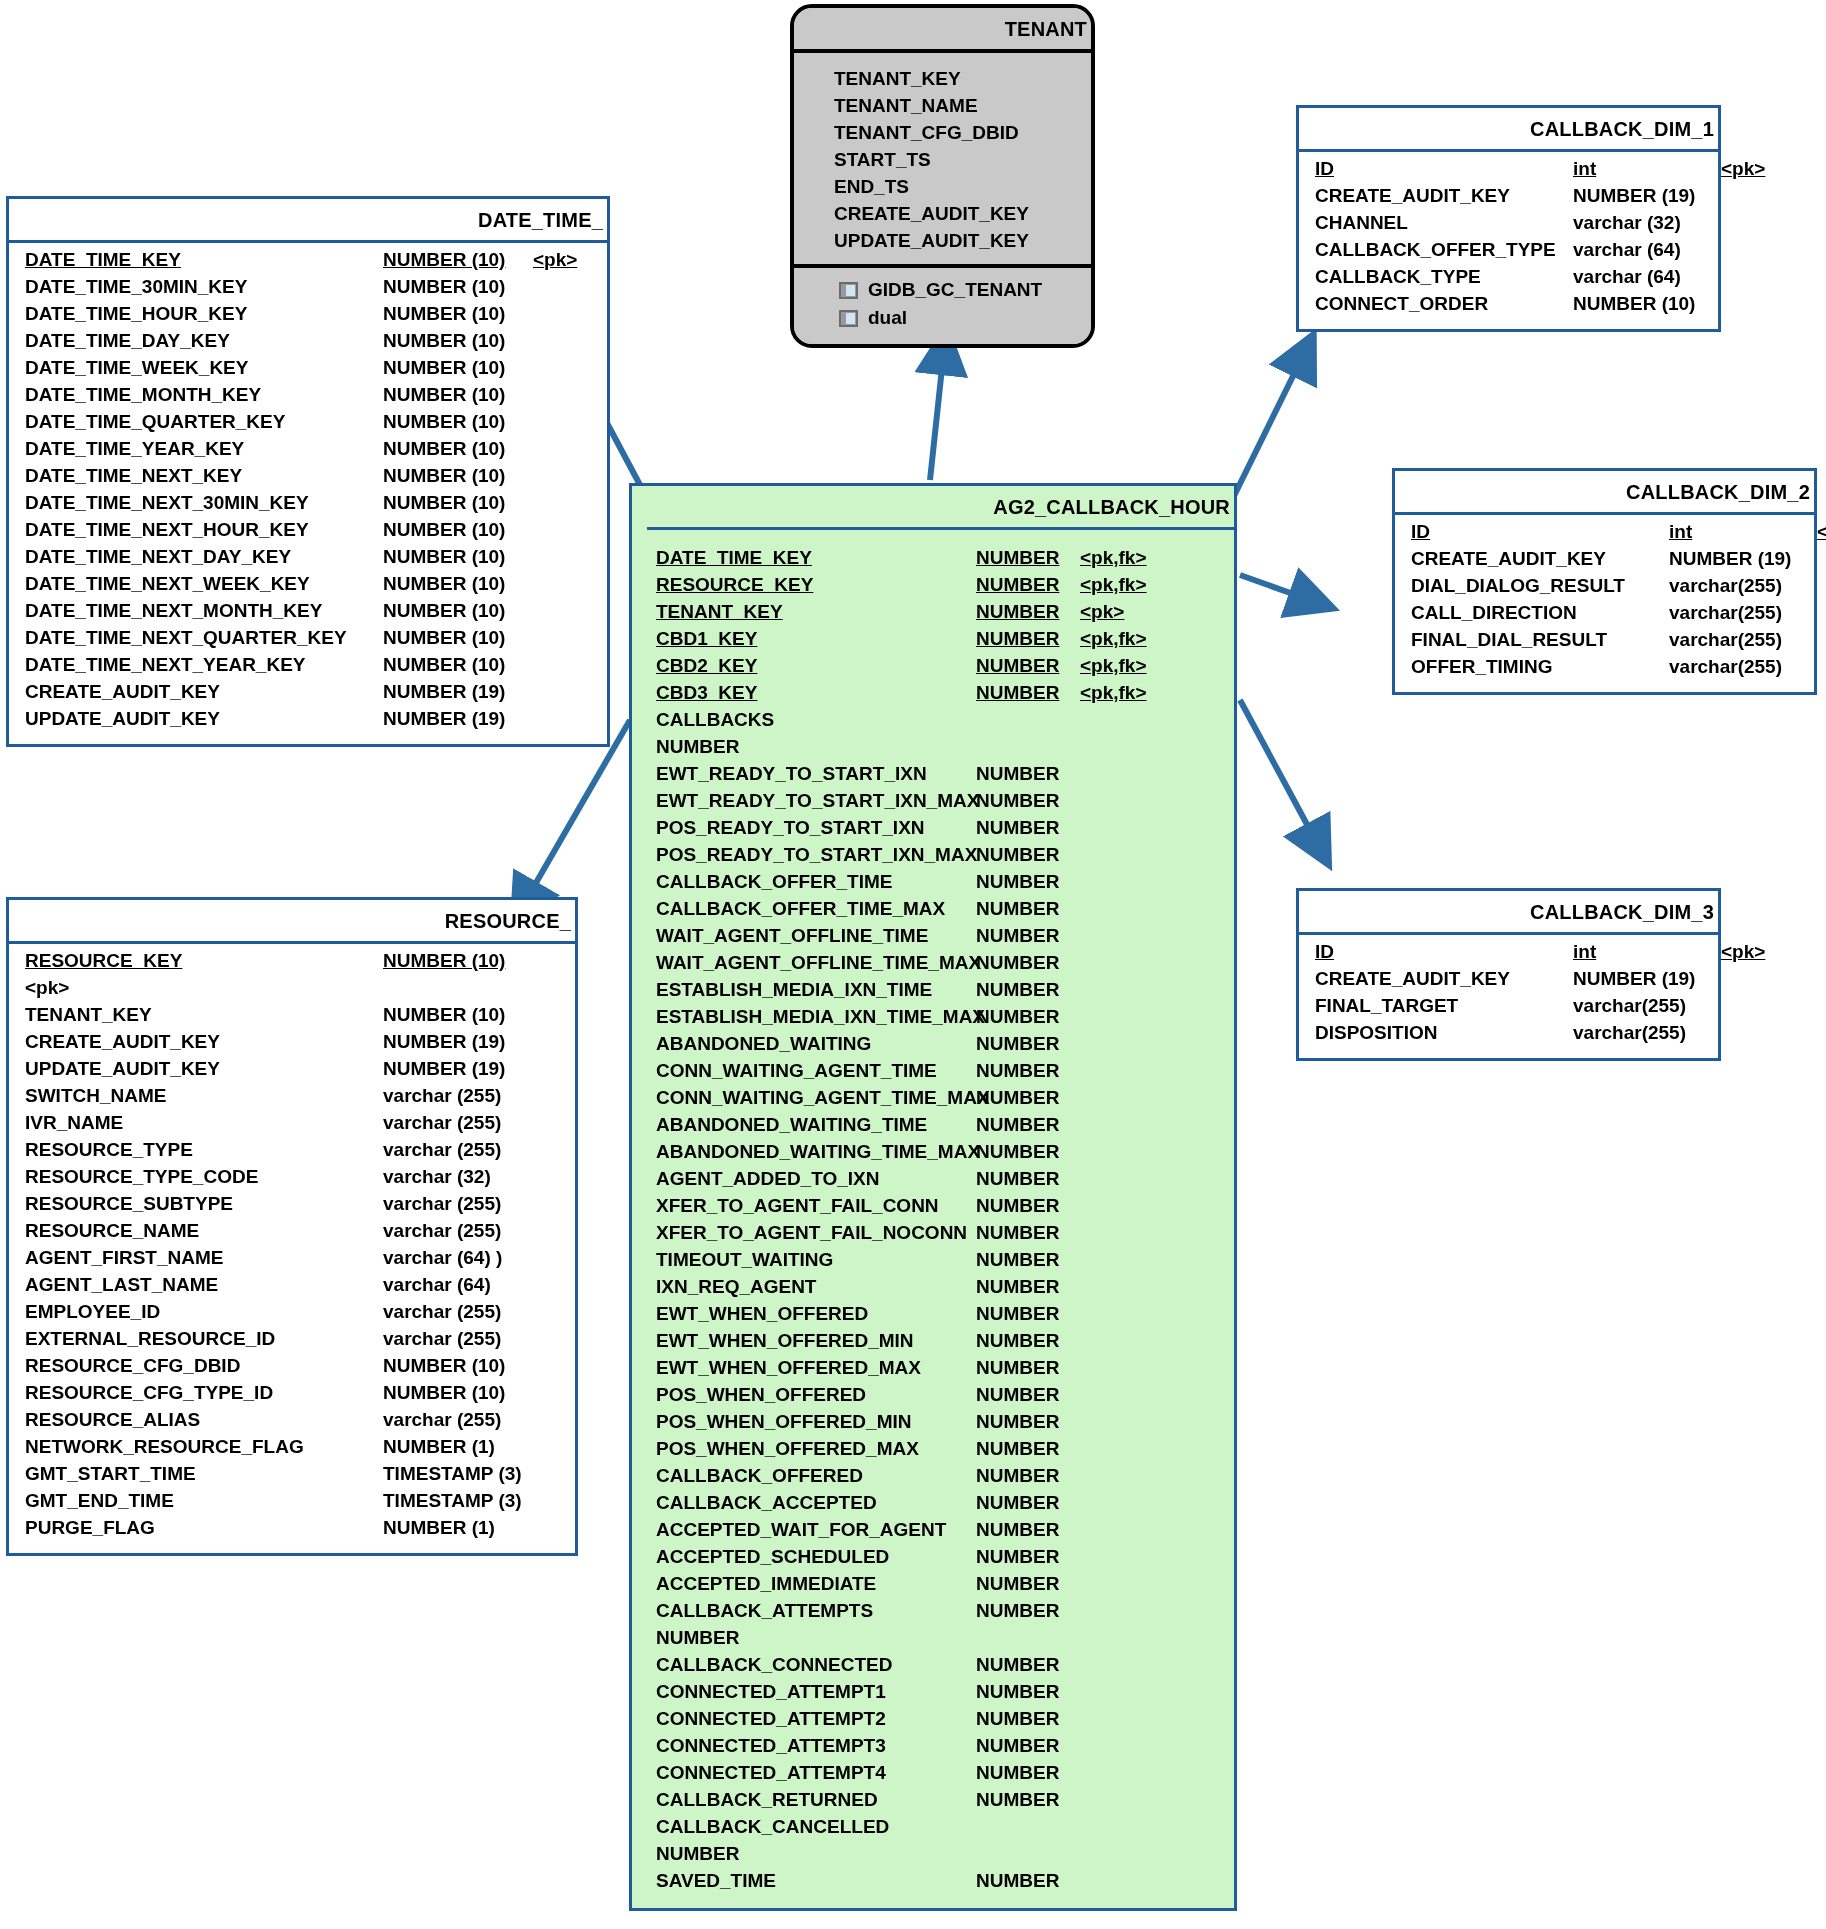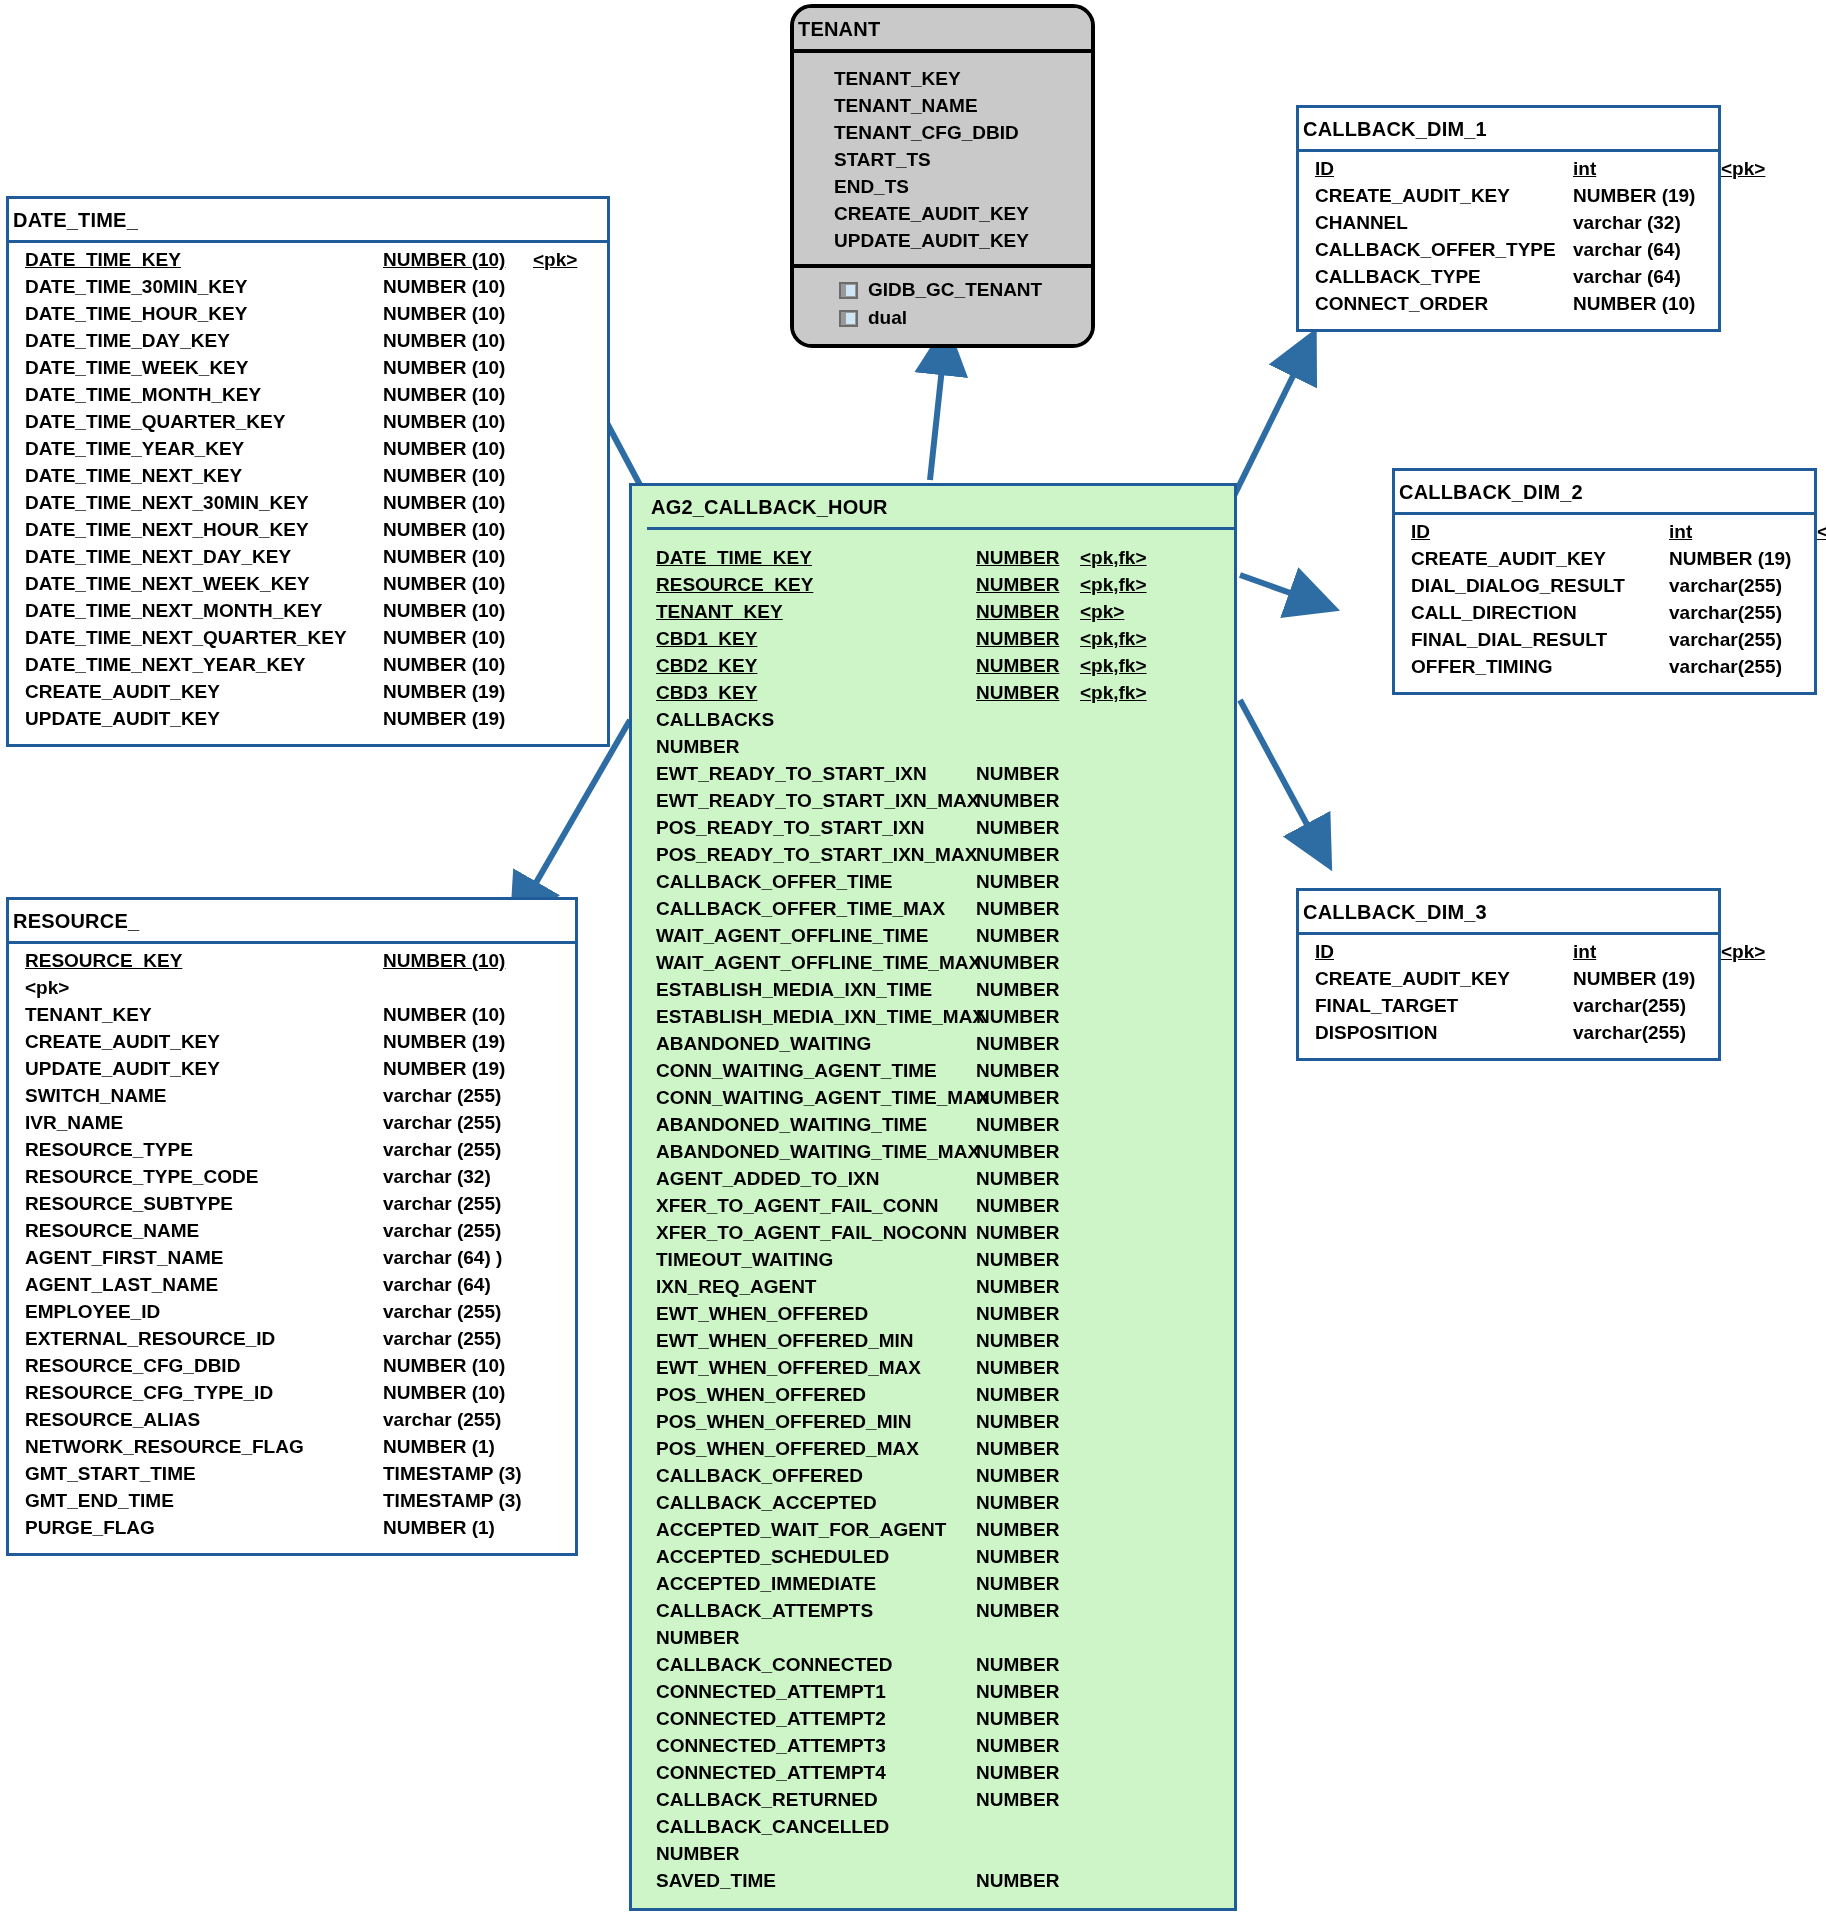--- a/index.html
+++ b/index.html
@@ -14,21 +14,21 @@
   svg.links{position:absolute;left:0;top:0;width:1826px;height:1929px;pointer-events:none;}
 
   
   .entity{
     position:absolute;
     box-sizing:border-box;
     border:3px solid #1F5C99;
     background:#ffffff;
   }
   .entity .ttl{
-    text-align:left;
+    text-align:right;
     font-weight:bold;
     font-size:20px;
     padding:10px 4px 9px 4px;
     border-bottom:3px solid #1F5C99;
     letter-spacing:.2px;
     line-height:1.1;
   }
   .entity .body{padding:3px 0 12px 0;}
   .row{
     display:flex;

